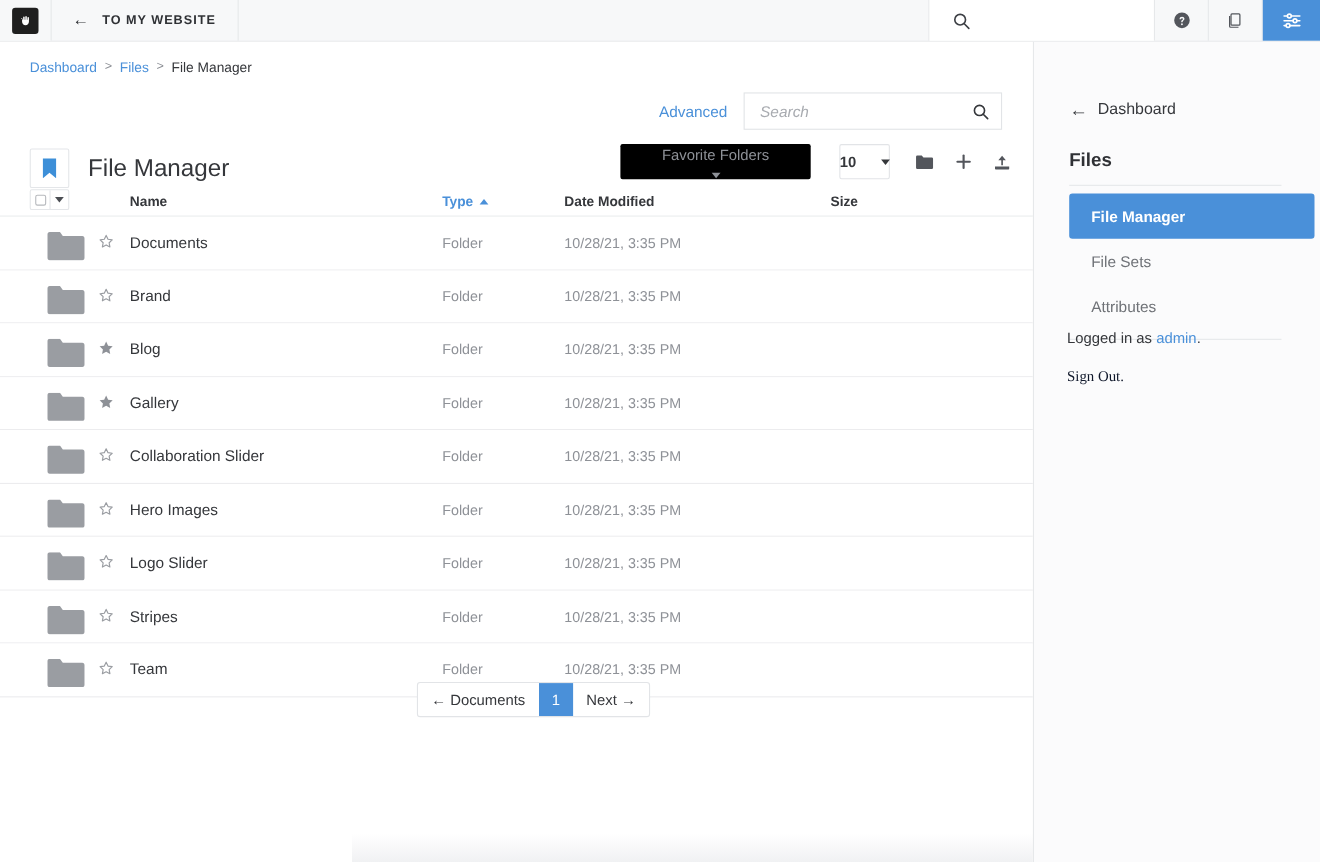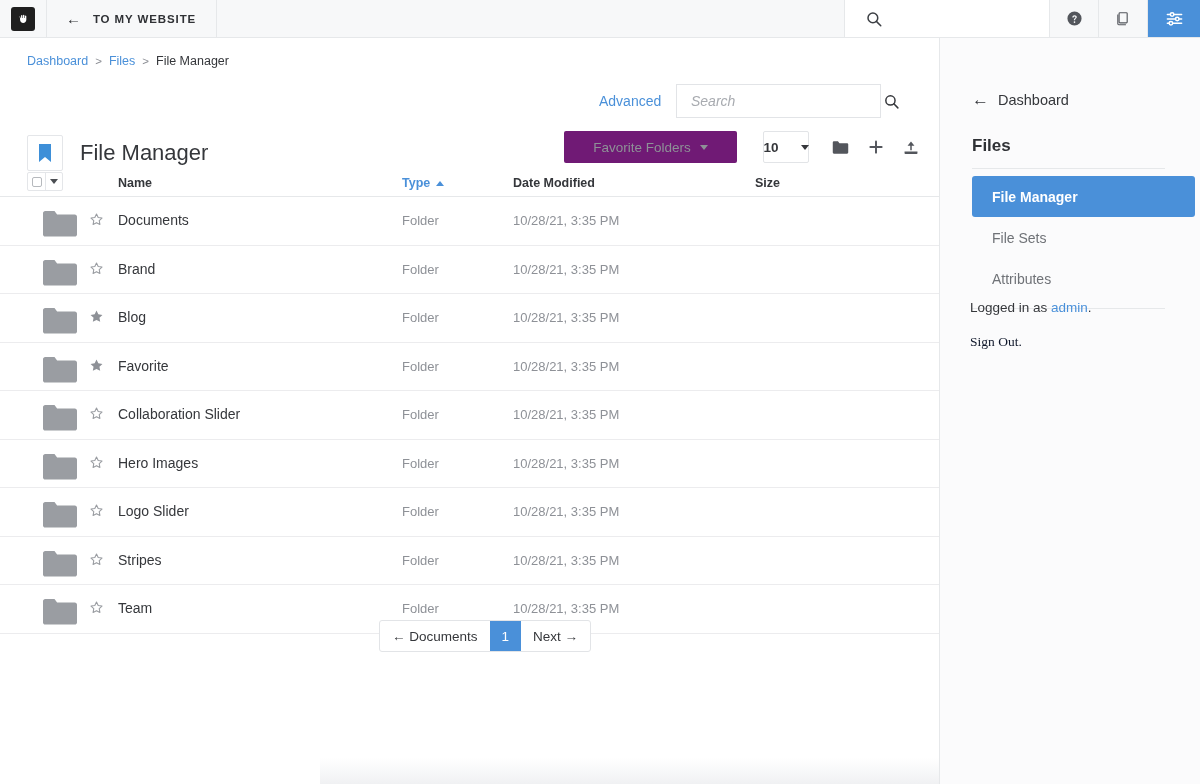--- a/index.html
+++ b/index.html
@@ -68,21 +68,21 @@
   .breadcrumb a { color: #4a90d9; text-decoration: none; cursor: pointer; }
   .breadcrumb .sep { color: #8a8d93; font-size: 11.5px; }
   .breadcrumb .cur { color: #35373b; }
 
   .adv-link {
     position: absolute; top: 55px; left: 599px;
     font-size: 14px; color: #4a90d9; cursor: pointer;
   }
   .search-box {
     position: absolute; top: 46px; left: 676px;
-    width: 205px; height: 34px;
+    width: 235px; height: 34px;
     border: 1px solid #e2e4e7; background: #fff;
     display: flex; align-items: center;
   }
   .search-box input {
     border: 0; outline: 0; flex: 1; height: 100%;
     padding: 0 6px 0 14px;
     font-family: "Liberation Sans", sans-serif;
     font-size: 14px; font-style: italic; color: #9b9ea3; background: transparent;
   }
   .search-box input::placeholder { color: #a8abb0; font-style: italic; }
@@ -94,24 +94,24 @@
   }
   .bookmark-box {
     width: 36px; height: 36px; border: 1px solid #e4e6e9; border-radius: 2px;
     display: flex; align-items: center; justify-content: center; background: #fff;
   }
   .page-title { font-size: 22px; color: #35373b; font-weight: normal; }
 
   .fav-btn {
     position: absolute; top: 93px; left: 564px;
     height: 32px; width: 173px;
-    background: #701a75; border: 0; border-radius: 2px;
+    background: #000000; border: 0; border-radius: 2px;
     display: flex; align-items: center; justify-content: center; gap: 9px;
     font-family: "Liberation Sans", sans-serif;
-    font-size: 13.5px; color: #8e9197; cursor: pointer;
+    font-size: 13.5px; color: #8e9197; cursor: pointer; flex-direction: column;
   }
   .caret { width: 0; height: 0; border-left: 4px solid transparent; border-right: 4px solid transparent; border-top: 5px solid currentColor; }
 
   .perpage {
     position: absolute; top: 93px; left: 763px;
     height: 32px; width: 46px; background: #fff;
     border: 1px solid #e2e4e7; border-radius: 2px;
     display: flex; align-items: center; justify-content: center; gap: 22px;
     font-size: 13.5px; font-weight: bold; color: #35373b; cursor: pointer;
   }
@@ -364,21 +364,21 @@
           <span class="rdate">10/28/21, 3:35 PM</span>
           <span class="rsize"></span>
         </div>
         <div class="row">
           <span class="folder-ic"><svg width="34" height="26" viewBox="0 0 34 26" fill="#9a9da2">
               <path d="M0 2.2C0 1 1 0 2.2 0h9.3l2.6 3.6h17.7c1.2 0 2.2 1 2.2 2.2v17.6c0 1.2-1 2.2-2.2 2.2H2.2C1 25.6 0 24.6 0 23.4V2.2z"></path>
             </svg></span>
           <span class="star"><svg width="15" height="15" viewBox="0 0 24 24" fill="#8e9197">
               <path d="M12 2.5l2.9 6 6.6.9-4.8 4.6 1.2 6.5L12 17.4 6.1 20.5l1.2-6.5-4.8-4.6 6.6-.9z"></path>
             </svg></span>
-          <span class="rname">Favorite</span>
+          <span class="rname">Gallery</span>
           <span class="rtype">Folder</span>
           <span class="rdate">10/28/21, 3:35 PM</span>
           <span class="rsize"></span>
         </div>
         <div class="row">
           <span class="folder-ic"><svg width="34" height="26" viewBox="0 0 34 26" fill="#9a9da2">
               <path d="M0 2.2C0 1 1 0 2.2 0h9.3l2.6 3.6h17.7c1.2 0 2.2 1 2.2 2.2v17.6c0 1.2-1 2.2-2.2 2.2H2.2C1 25.6 0 24.6 0 23.4V2.2z"></path>
             </svg></span>
           <span class="star"><svg width="15" height="15" viewBox="0 0 24 24" fill="none" stroke="#9a9da2" stroke-width="1.7" stroke-linejoin="round">
               <path d="M12 3.2l2.7 5.6 6.1.85-4.45 4.25 1.1 6.05L12 17.05 6.55 19.95l1.1-6.05L3.2 9.65l6.1-.85z"></path>

